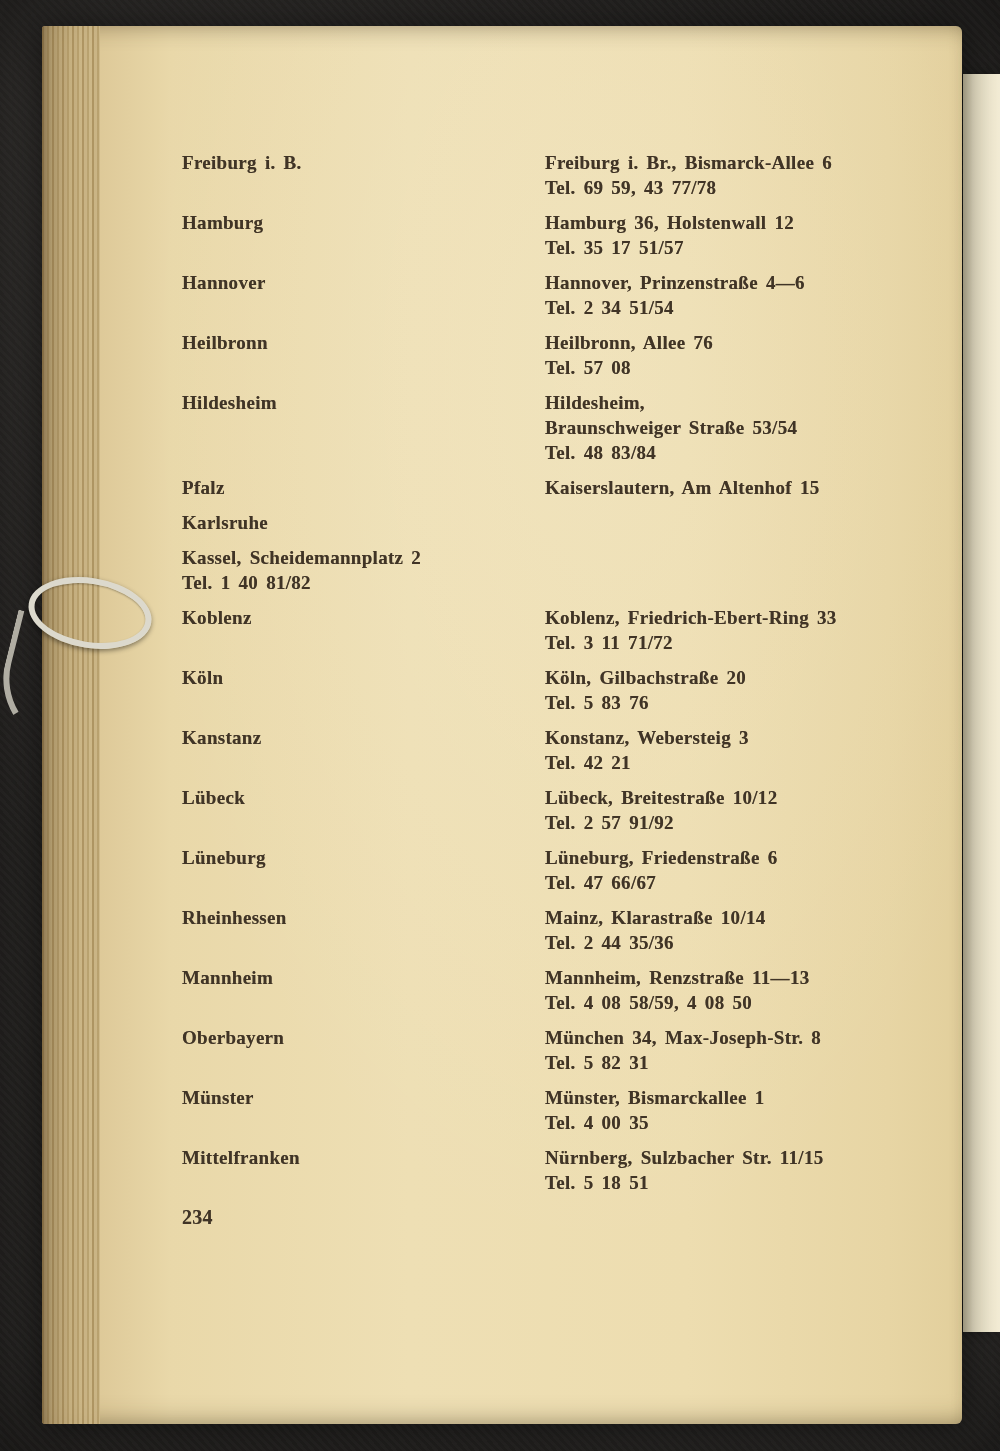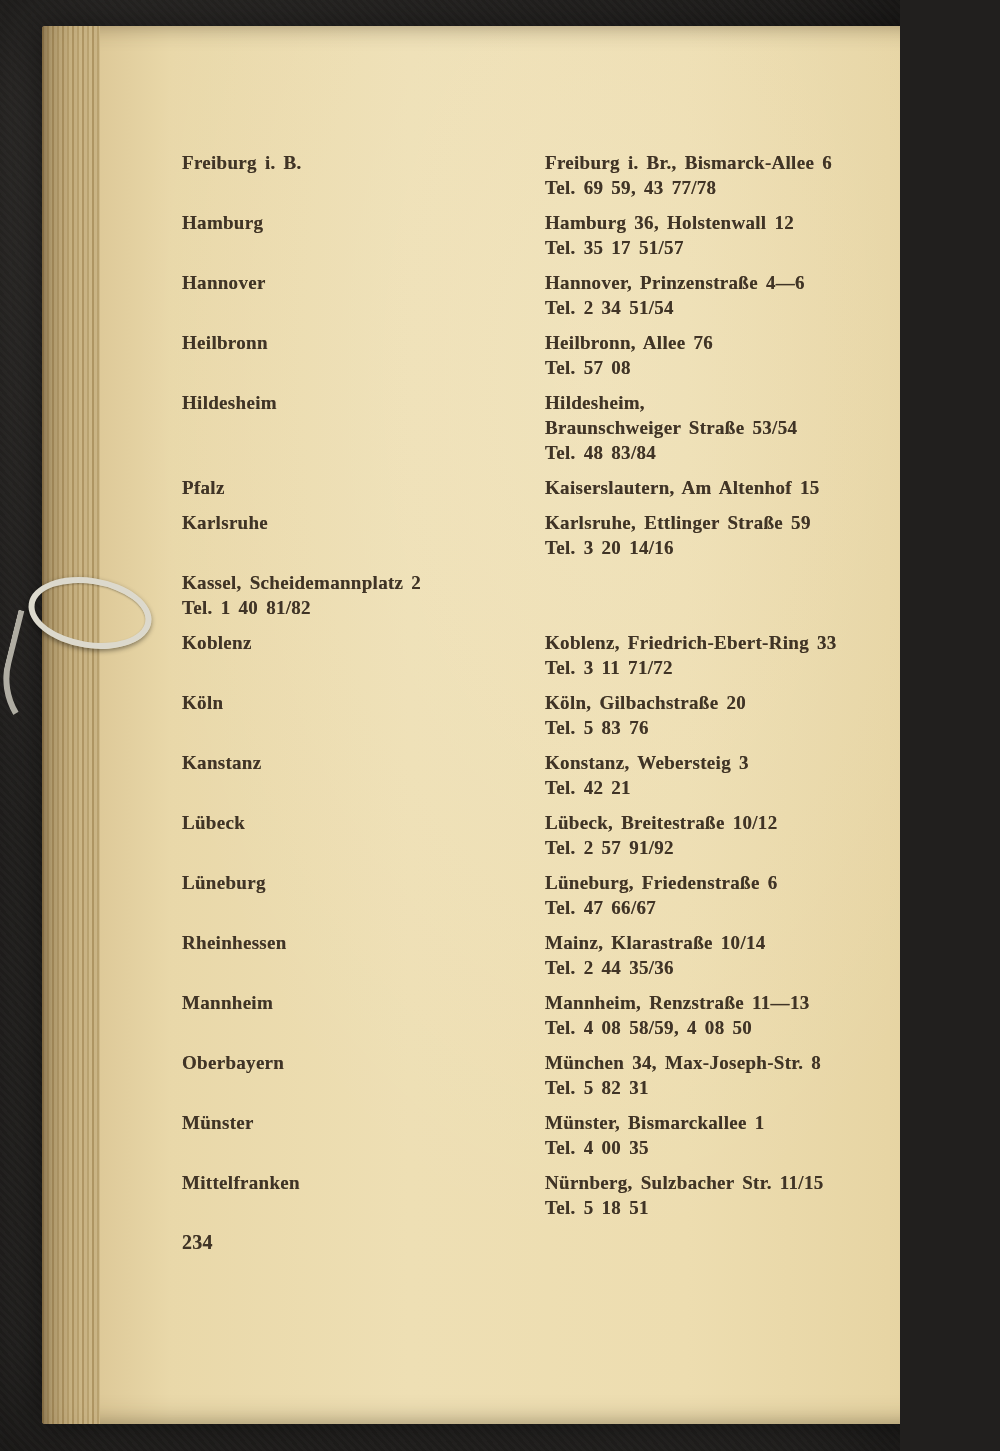--- a/index.html
+++ b/index.html
@@ -3,21 +3,21 @@
 <meta charset="utf-8">
 <style>
   html,body{margin:0;padding:0;}
   body{
     width:1000px;height:1451px;
     background:#211f1e;
     font-family:"Liberation Serif","DejaVu Serif",serif;
     overflow:hidden;
   }
   .photo{
-    position:relative;width:900px;height:1451px;
+    position:relative;width:1000px;height:1451px;
     background:
       radial-gradient(circle at 18% 12%, rgba(110,105,100,.18), transparent 45%),
       radial-gradient(circle at 85% 70%, rgba(95,92,88,.14), transparent 50%),
       repeating-linear-gradient(47deg, rgba(255,255,255,.022) 0 3px, rgba(0,0,0,.028) 3px 6px),
       #2b2927;
     box-shadow:inset 0 0 120px rgba(0,0,0,.55);
     overflow:hidden;
   }
   
   .right-strip{
@@ -131,24 +131,20 @@
             </div>
           </div>
           <div class="entry">
             <div class="region">Pfalz</div>
             <div class="address">
               <div class="line">Kaiserslautern, Am Altenhof 15</div>
             </div>
           </div>
           <div class="entry">
             <div class="region">Karlsruhe</div>
-            <div class="address">
-              <div class="line">Karlsruhe, Ettlinger Straße 59</div>
-              <div class="line">Tel. 3 20 14/16</div>
-            </div>
           </div>
           <div class="entry">
             <div class="address">
               <div class="line">Kassel, Scheidemannplatz 2</div>
               <div class="line">Tel. 1 40 81/82</div>
             </div>
           </div>
           <div class="entry">
             <div class="region">Koblenz</div>
             <div class="address">

